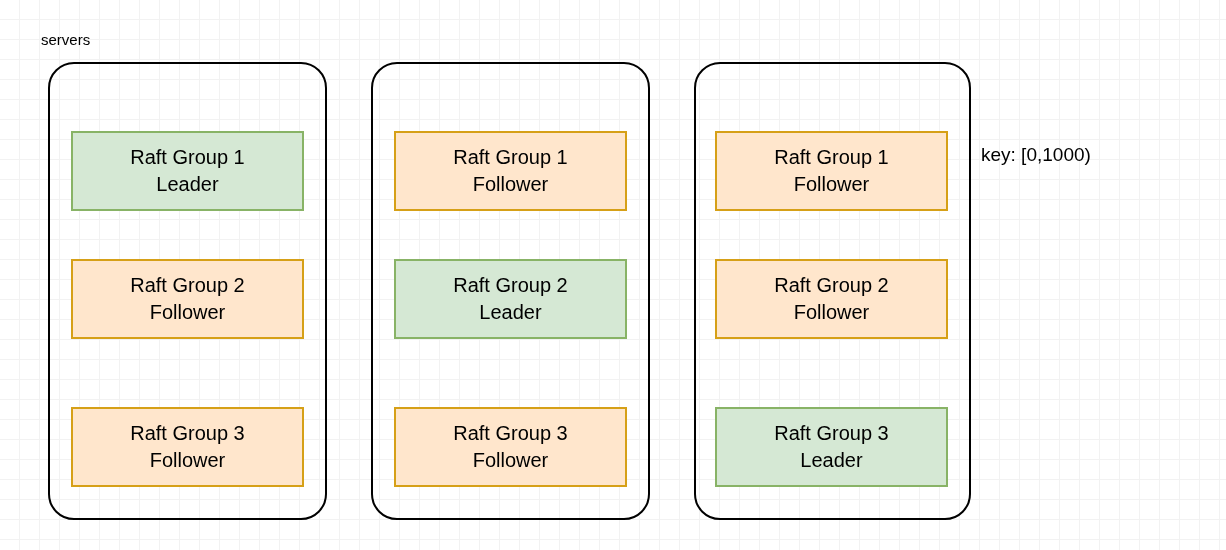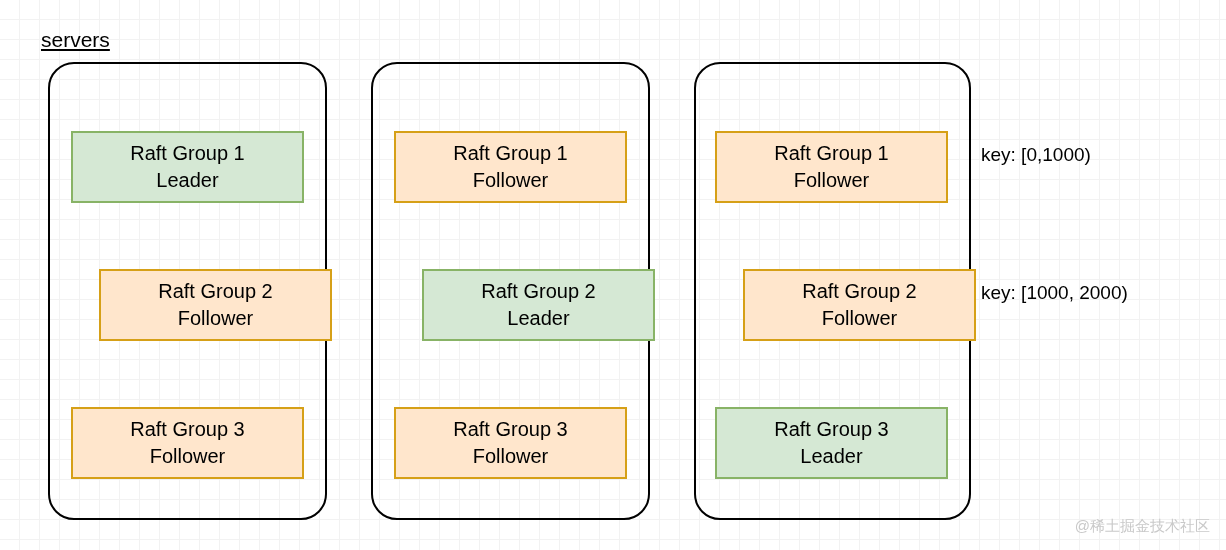--- a/index.html
+++ b/index.html
@@ -24,44 +24,43 @@
       80px 80px;
     background-position: -1px -1px, -1px -1px, -1px -1px, -1px -1px;
     overflow: hidden;
     font-family: "Liberation Sans", sans-serif;
   }
 
   .servers-label {
     position: absolute;
     left: 41px;
     top: 27px;
-    font-size: 21px;
+    font-size: 15px;
     line-height: 26px;
     color: #000000;
     white-space: nowrap;
-    text-decoration: underline;
   }
 
   .server-box {
     position: absolute;
     top: 62px;
     height: 458px;
     border: 2.5px solid #000000;
     border-radius: 26px;
     box-sizing: border-box;
     background: transparent;
   }
   .server-box.col1 { left: 48px;  width: 279px; }
   .server-box.col2 { left: 371px; width: 279px; }
   .server-box.col3 { left: 694px; width: 277px; }
 
   .group-node {
     position: absolute;
     width: 233px;
-    height: 72px;
+    height: 80px;
     box-sizing: border-box;
     border-width: 2.5px;
     border-style: solid;
     display: flex;
     flex-direction: column;
     align-items: center;
     justify-content: center;
     font-size: 20px;
     line-height: 27px;
     color: #000000;
@@ -74,21 +73,21 @@
   }
   .group-node.follower {
     background: #ffe6cc;
     border-color: #d6a017;
   }
 
   .c1 { left: 71px; }
   .c2 { left: 394px; }
   .c3 { left: 715px; }
   .r1 { top: 131px; }
-  .r2 { top: 269px; margin-left: 28px; }
+  .r2 { top: 259px; }
   .r3 { top: 407px; justify-content: center; }
 
   .key-label {
     position: absolute;
     left: 981px;
     font-size: 19px;
     line-height: 24px;
     color: #000000;
     white-space: nowrap;
     text-align: right;
@@ -150,17 +149,15 @@
   <div class="group-node follower c3 r2">
     <span>Raft Group 2</span>
     <span>Follower</span>
   </div>
   <div class="group-node leader c3 r3">
     <span>Raft Group 3</span>
     <span>Leader</span>
   </div>
 
   <div class="key-label k1">key: [0,1000)</div>
-  <div class="key-label k2">key: [1000, 2000)</div>
 
-  <div class="watermark">@稀土掘金技术社区</div>
 
 </div>
 
 </body></html>

